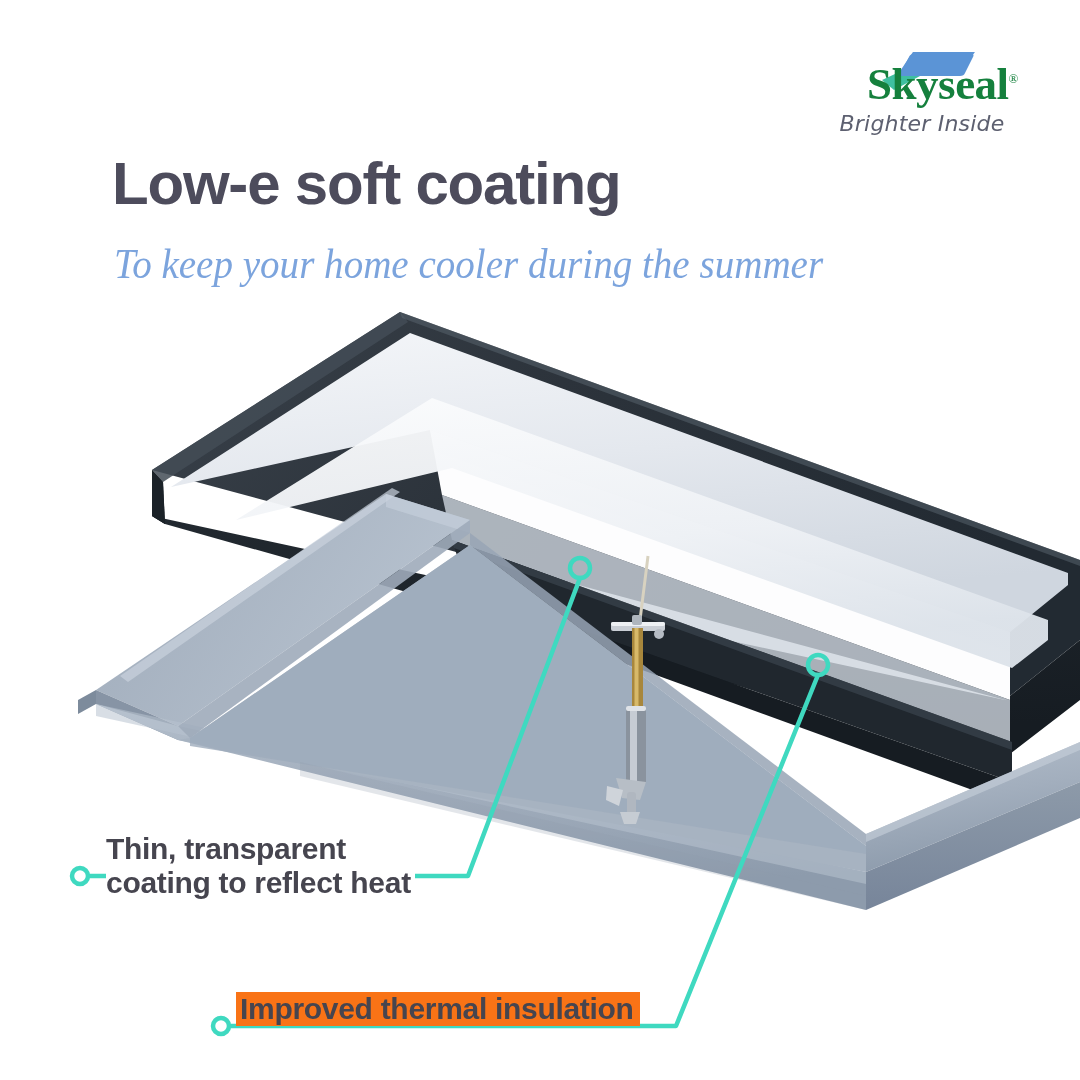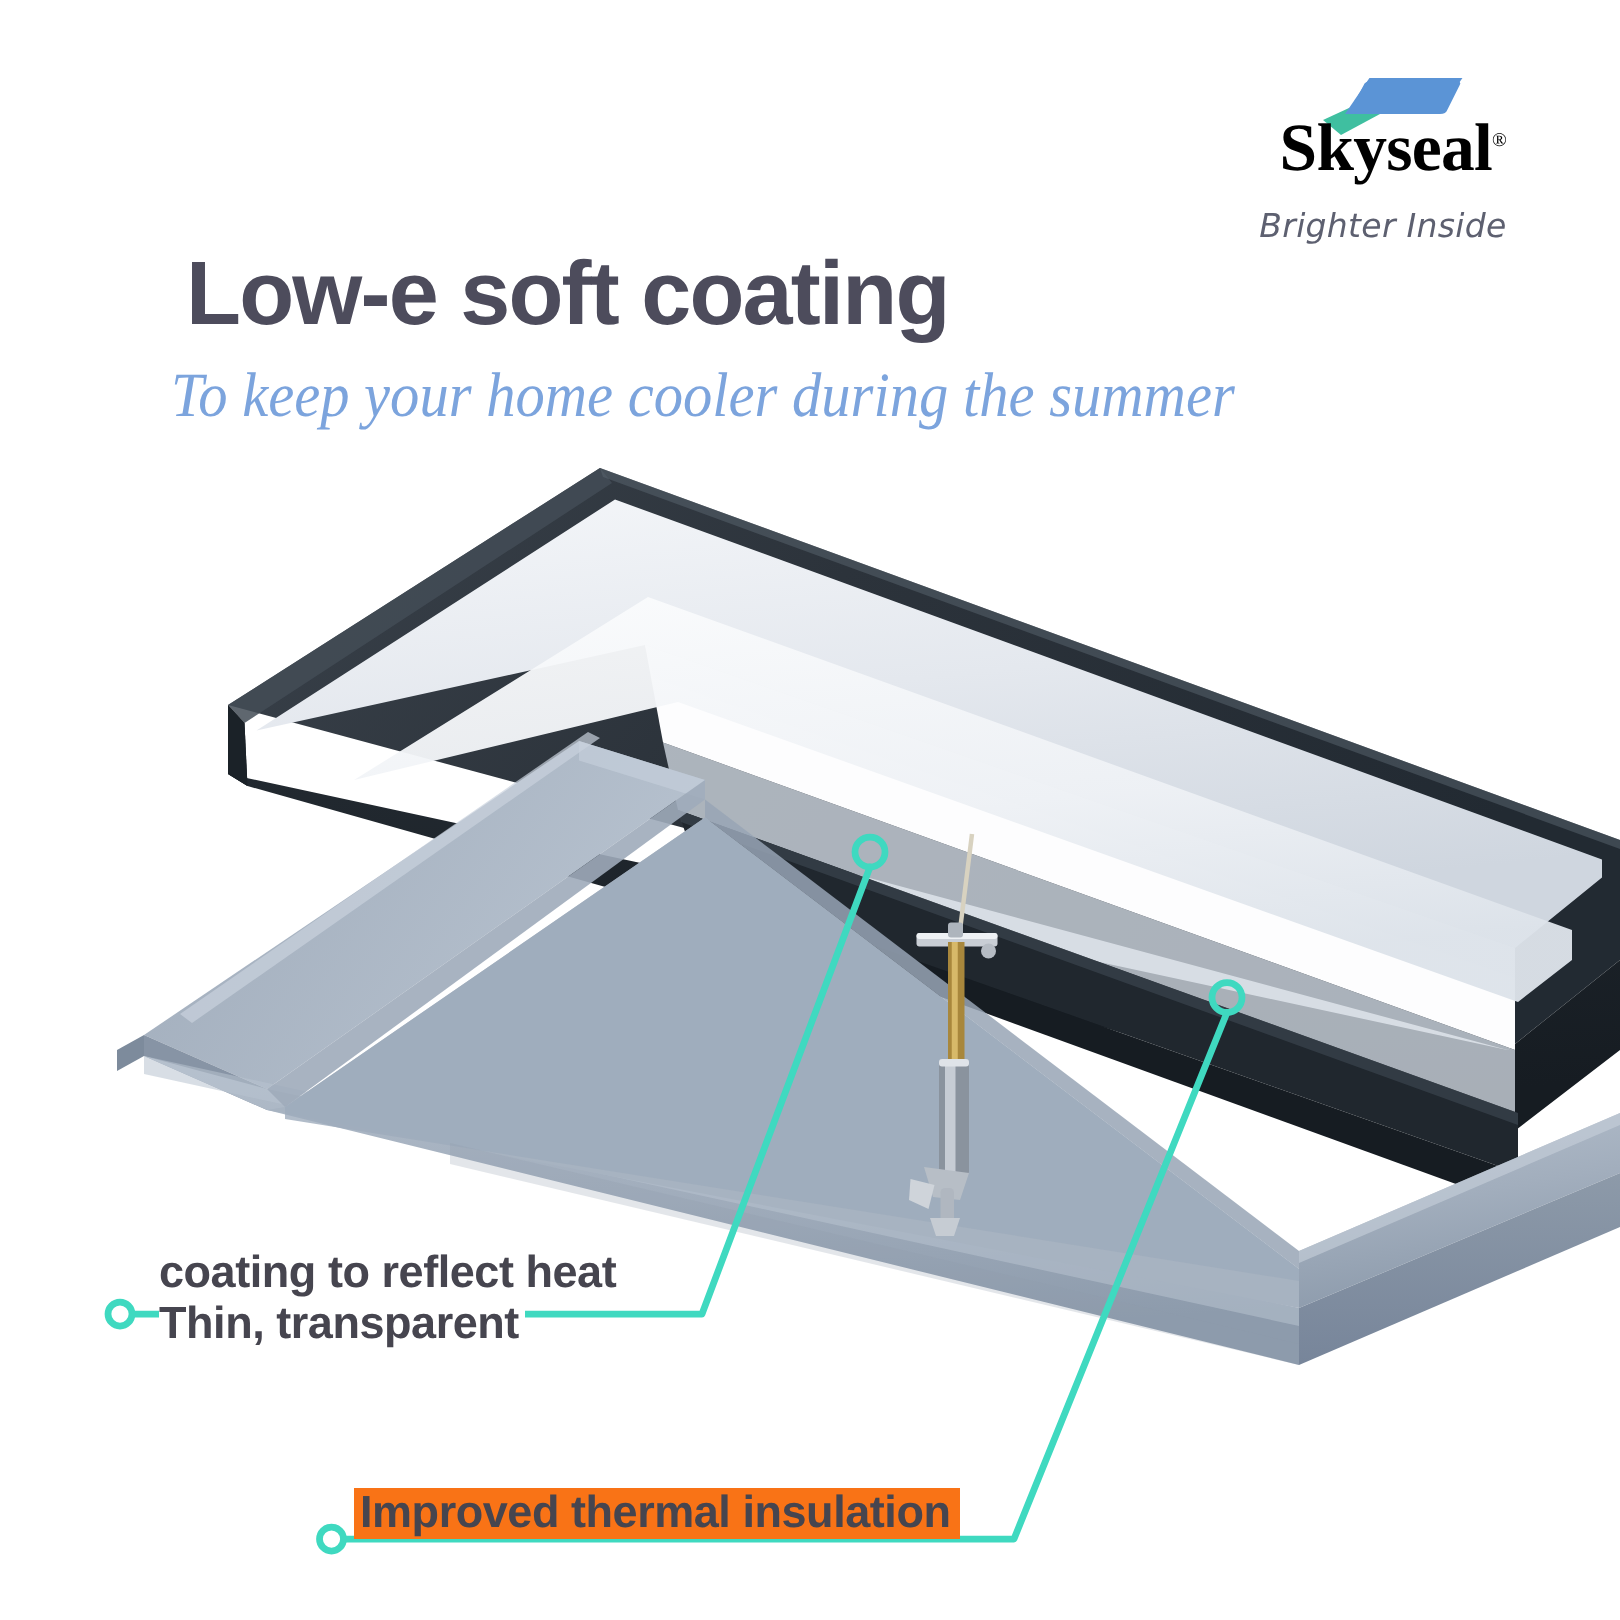--- a/index.html
+++ b/index.html
@@ -32,23 +32,23 @@
     left: 52px;
     width: 110px;
     height: 52px;
   }
   #logo-wordmark {
     position: relative;
     font-family: "Liberation Serif", serif;
     font-weight: bold;
     font-size: 45px;
     letter-spacing: -0.5px;
-    color: #000000;
+    color: #15803d;
     line-height: 1;
-    margin: 18px;
+    margin: 4px;
     white-space: nowrap;
   }
   #logo-reg {
     font-size: 13px;
     vertical-align: super;
     font-weight: normal;
   }
   #logo-tagline {
     position: relative;
     font-family: "DejaVu Sans", sans-serif;
@@ -59,21 +59,21 @@
     white-space: nowrap;
     letter-spacing: 0.2px;
     text-align: center;
   }
 
   
   #headline {
     position: absolute;
     left: 112px;
     top: 152px;
-    margin: 12px;
+    margin: 0;
     font-family: "Liberation Sans", sans-serif;
     font-weight: bold;
     font-size: 60px;
     line-height: 1.05;
     letter-spacing: -1.2px;
     color: #4d4c5c;
     white-space: nowrap;
   }
   #subheadline {
     position: absolute;
@@ -302,19 +302,19 @@
       <path d="M 40 8 Q 36 8 35 11 L 27 26 Q 25 30 30 30 L 86 30 Q 90 30 91 27 L 99 11 Q 101 8 96 8 Z" fill="#5b94d6"></path>
     </svg>
     <div id="logo-wordmark"><span>Skyseal</span><span id="logo-reg">®</span></div>
     <div id="logo-tagline">Brighter Inside</div>
   </div>
 
   <h1 id="headline">Low-e soft coating</h1>
   <p id="subheadline">To keep your home cooler during the summer</p>
 
   <div id="callout-1-label" class="callout-label">
+    <span class="ln">Thin, transparent</span>
     <span class="ln">coating to reflect heat</span>
-    <span class="ln">Thin, transparent</span>
   </div>
 
   <div id="callout-2-label" class="callout-label">Improved thermal insulation</div>
 
 </div>
 
 </body></html>

